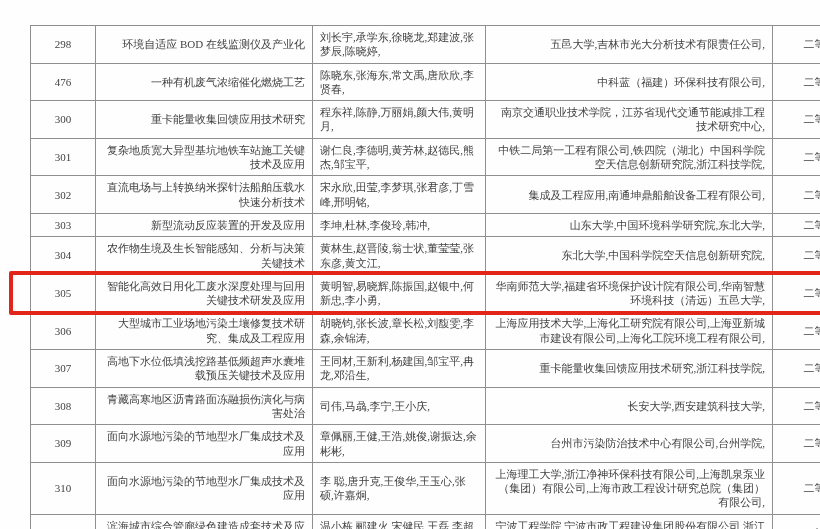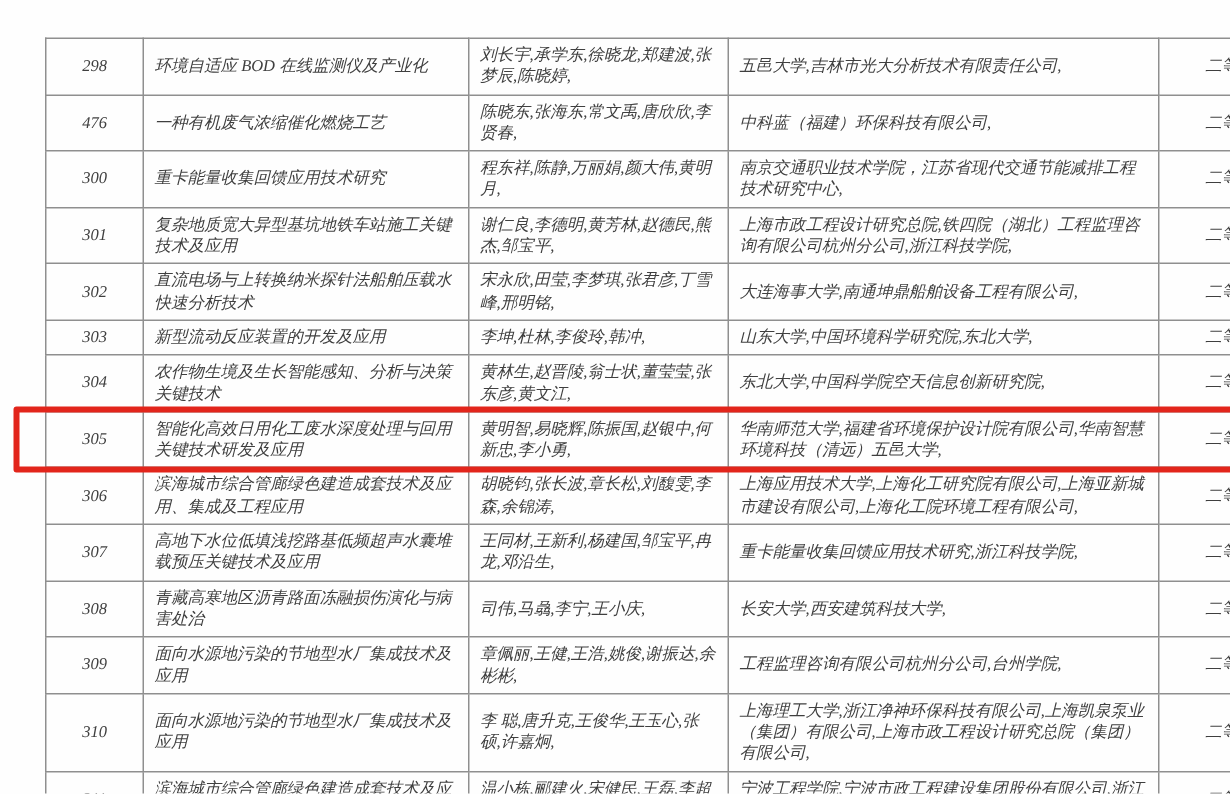--- a/index.html
+++ b/index.html
@@ -8,43 +8,42 @@
     width: 820px;
     height: 529px;
     overflow: hidden;
     background: #fefefe;
     font-family: "Liberation Serif", "DejaVu Serif", serif;
   }
   .page {
     position: relative;
     width: 744px;
     height: 529px;
-    font-style: italic;
   }
   table.awards {
     position: absolute;
     left: 30px;
     top: 25px;
     width: 770px;
     border-collapse: collapse;
     table-layout: fixed;
     color: #3f3f3f;
     font-size: 11px;
     line-height: 1.3;
   }
   table.awards td {
     border: 1px solid #8f8f8f;
     padding: 4px 7px;
     vertical-align: middle;
     word-break: break-all;
   }
   td.col-no    { width: 50px;  text-align: center; }
-  td.col-proj  { width: 202px; text-align: left; }
+  td.col-proj  { width: 202px; text-align: right; }
   td.col-ppl   { width: 158px; text-align: left; }
-  td.col-org   { width: 272px; text-align: left; }
+  td.col-org   { width: 272px; text-align: right; }
   td.col-award { width: 80px;  text-align: center; }
   .highlight-box {
     position: absolute;
     border: 4px solid #e2251b;
     border-radius: 2px;
     pointer-events: none;
     box-sizing: border-box;
     z-index: 5;
   }
 </style>
@@ -72,28 +71,28 @@
     <td class="col-no">300</td>
     <td class="col-proj">重卡能量收集回馈应用技术研究</td>
     <td class="col-ppl">程东祥,陈静,万丽娟,颜大伟,黄明月,</td>
     <td class="col-org">南京交通职业技术学院，江苏省现代交通节能减排工程技术研究中心,</td>
     <td class="col-award">二等奖</td>
   </tr>
         <tr>
     <td class="col-no">301</td>
     <td class="col-proj">复杂地质宽大异型基坑地铁车站施工关键技术及应用</td>
     <td class="col-ppl">谢仁良,李德明,黄芳林,赵德民,熊杰,邹宝平,</td>
-    <td class="col-org">上海市政工程设计研究总院,铁四院（湖北）工程监理咨询有限公司杭州分公司,浙江科技学院,</td>
+    <td class="col-org">中铁二局第一工程有限公司,铁四院（湖北）中国科学院空天信息创新研究院,浙江科技学院,</td>
     <td class="col-award">二等奖</td>
   </tr>
         <tr>
     <td class="col-no">302</td>
     <td class="col-proj">直流电场与上转换纳米探针法船舶压载水快速分析技术</td>
     <td class="col-ppl">宋永欣,田莹,李梦琪,张君彦,丁雪峰,邢明铭,</td>
-    <td class="col-org">大连海事大学,南通坤鼎船舶设备工程有限公司,</td>
+    <td class="col-org">集成及工程应用,南通坤鼎船舶设备工程有限公司,</td>
     <td class="col-award">二等奖</td>
   </tr>
         <tr>
     <td class="col-no">303</td>
     <td class="col-proj">新型流动反应装置的开发及应用</td>
     <td class="col-ppl">李坤,杜林,李俊玲,韩冲,</td>
     <td class="col-org">山东大学,中国环境科学研究院,东北大学,</td>
     <td class="col-award">二等奖</td>
   </tr>
         <tr>
@@ -105,21 +104,21 @@
   </tr>
         <tr class="highlighted">
     <td class="col-no">305</td>
     <td class="col-proj">智能化高效日用化工废水深度处理与回用关键技术研发及应用</td>
     <td class="col-ppl">黄明智,易晓辉,陈振国,赵银中,何新忠,李小勇,</td>
     <td class="col-org">华南师范大学,福建省环境保护设计院有限公司,华南智慧环境科技（清远）五邑大学,</td>
     <td class="col-award">二等奖</td>
   </tr>
         <tr>
     <td class="col-no">306</td>
-    <td class="col-proj">滨海城市综合管廊绿色建造成套技术及应用、集成及工程应用</td>
+    <td class="col-proj">大型城市工业场地污染土壤修复技术研究、集成及工程应用</td>
     <td class="col-ppl">胡晓钧,张长波,章长松,刘馥雯,李森,余锦涛,</td>
     <td class="col-org">上海应用技术大学,上海化工研究院有限公司,上海亚新城市建设有限公司,上海化工院环境工程有限公司,</td>
     <td class="col-award">二等奖</td>
   </tr>
         <tr>
     <td class="col-no">307</td>
     <td class="col-proj">高地下水位低填浅挖路基低频超声水囊堆载预压关键技术及应用</td>
     <td class="col-ppl">王同材,王新利,杨建国,邹宝平,冉龙,邓沿生,</td>
     <td class="col-org">重卡能量收集回馈应用技术研究,浙江科技学院,</td>
     <td class="col-award">二等奖</td>
@@ -128,21 +127,21 @@
     <td class="col-no">308</td>
     <td class="col-proj">青藏高寒地区沥青路面冻融损伤演化与病害处治</td>
     <td class="col-ppl">司伟,马骉,李宁,王小庆,</td>
     <td class="col-org">长安大学,西安建筑科技大学,</td>
     <td class="col-award">二等奖</td>
   </tr>
         <tr>
     <td class="col-no">309</td>
     <td class="col-proj">面向水源地污染的节地型水厂集成技术及应用</td>
     <td class="col-ppl">章佩丽,王健,王浩,姚俊,谢振达,余彬彬,</td>
-    <td class="col-org">工程监理咨询有限公司杭州分公司,台州学院,</td>
+    <td class="col-org">台州市污染防治技术中心有限公司,台州学院,</td>
     <td class="col-award">二等奖</td>
   </tr>
         <tr>
     <td class="col-no">310</td>
     <td class="col-proj">面向水源地污染的节地型水厂集成技术及应用</td>
     <td class="col-ppl">李 聪,唐升克,王俊华,王玉心,张硕,许嘉炯,</td>
     <td class="col-org">上海理工大学,浙江净神环保科技有限公司,上海凯泉泵业（集团）有限公司,上海市政工程设计研究总院（集团）有限公司,</td>
     <td class="col-award">二等奖</td>
   </tr>
         <tr>

